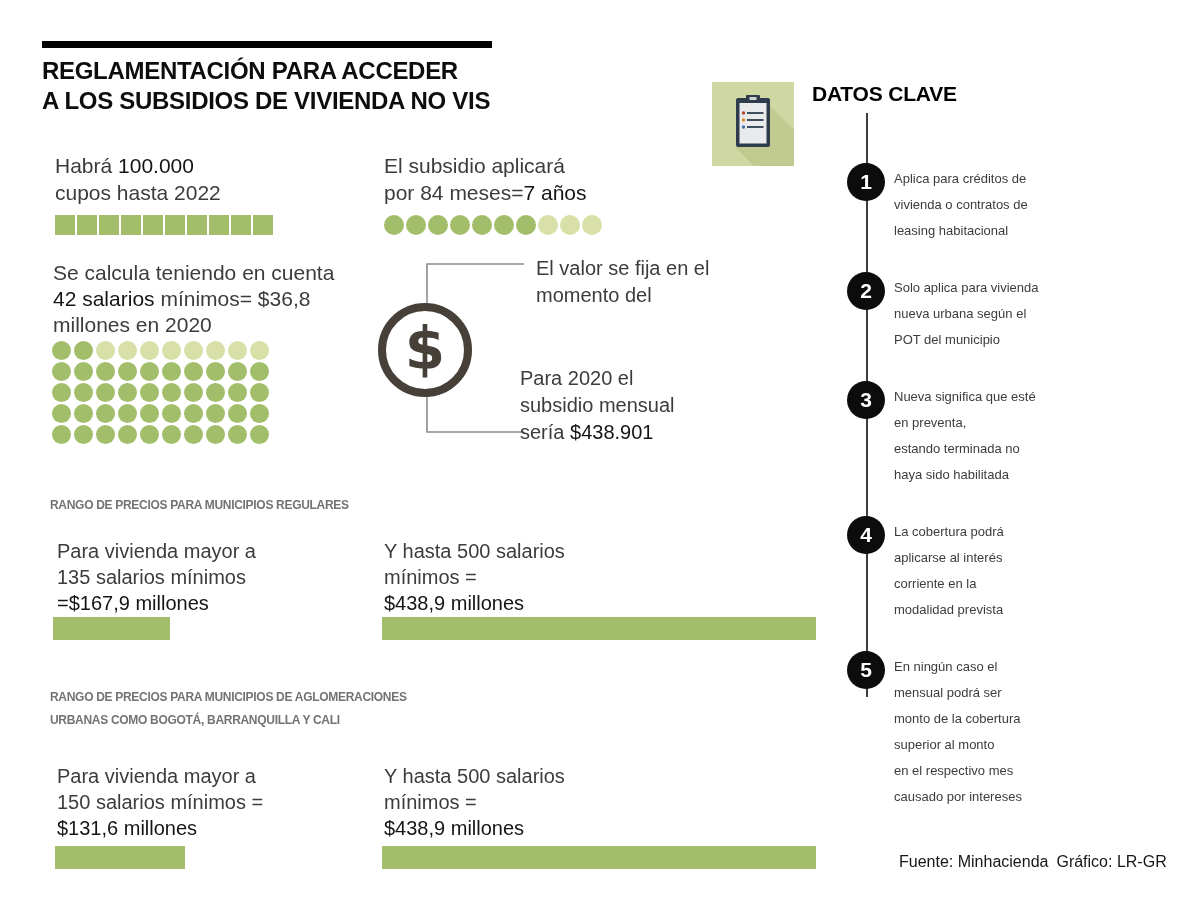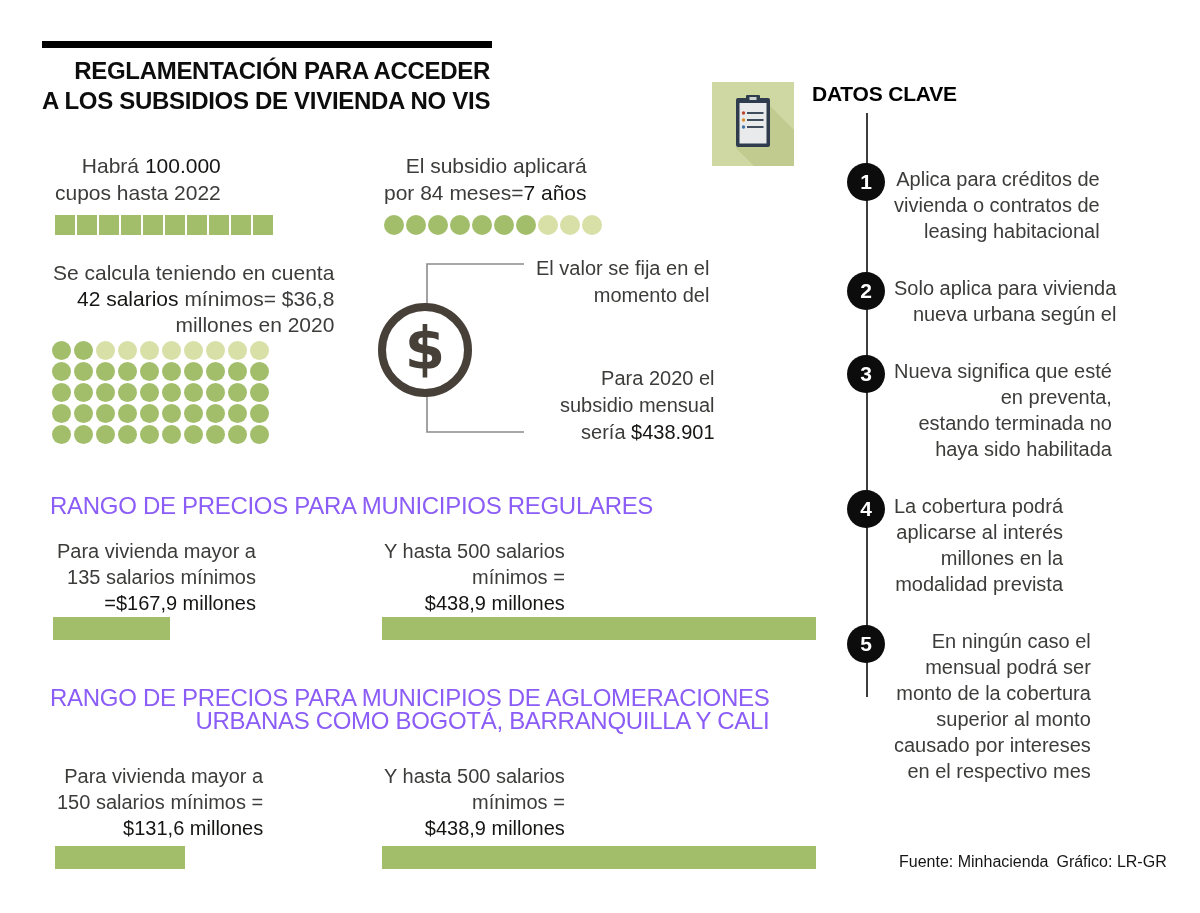--- a/index.html
+++ b/index.html
@@ -1,69 +1,69 @@
 <!DOCTYPE html>
 <html style="--green: #a2be6b; --green-light: #d8e0a7; --tile-bg: #cfd7a2; --tile-shadow: #c1ca8f; --dollar: #474039; --bracket: #8c8c8c; --clip-board: #2e3c4e; --clip-paper: #e8eaeb; --bullet-red: #b8432f; --bullet-orange: #dd8b2d; --bullet-blue: #3f72a8;"><head>
 <meta charset="utf-8">
 <style>
   html,body{margin:0;padding:0;background:#fff;}
   .canvas{position:relative;width:1200px;height:913px;background:#fff;overflow:hidden;
-          font-family:"Liberation Sans",sans-serif;color:#3c3c3b;text-align:right;}
+          font-family:"Liberation Sans",sans-serif;color:#3c3c3b;}
   .abs{position:absolute;}
   
   .topbar{left:42px;top:41px;width:450px;height:7px;background:#000;}
   .title{left:42px;top:56px;font-size:24px;font-weight:bold;color:#0d0d0d;line-height:30px;letter-spacing:-0.3px;}
   
   .fact{font-size:21px;line-height:27px;}
   .fact .b, .rich .b{font-weight:normal;color:#151514;}
   .fact-cupos{left:55px;top:152px;}
   .fact-plazo{left:384px;top:152px;}
   .fact-salarios{left:53px;top:260px;line-height:26px;}
   .fact-valor{left:536px;top:255px;font-size:20px;line-height:27px;}
-  .fact-mensual{left:560px;top:365px;font-size:20px;line-height:27px;}
+  .fact-mensual{left:520px;top:365px;font-size:20px;line-height:27px;}
   
   .units{display:flex;gap:2px;}
   .units .u{width:20px;height:20px;background:var(--green);flex:none;}
   .units.dots .u{border-radius:50%;}
   .units .u.light{background:var(--green-light);}
   .squares-row{left:55px;top:215px;}
   .dots-row{left:384px;top:215px;}
   
   .waffle{left:52px;top:341px;display:flex;flex-direction:column;gap:2px;}
   .waffle .row{display:flex;gap:3px;}
   .waffle .dot{width:19px;height:19px;border-radius:50%;background:var(--green);flex:none;}
   .waffle .dot.light{background:var(--green-light);}
   
   .bracket{left:420px;top:257px;}
   .dollar-badge{left:378px;top:303px;width:78px;height:78px;border:8px solid var(--dollar);
     border-radius:50%;background:#fff;display:flex;align-items:center;justify-content:center;}
   .dollar-badge span{font-family:"DejaVu Sans",sans-serif;font-size:58px;font-weight:bold;color:var(--dollar);line-height:1;margin-top:-2px;}
   
-  .section-heading{font-size:24px;font-weight:normal;color:#8b5cf6;line-height:23px;letter-spacing:-0.3px;}
+  .section-heading{font-size:12px;font-weight:bold;color:#737373;line-height:23px;letter-spacing:-0.3px;}
   .s1-heading{left:50px;top:494px;}
   .s2-heading{left:50px;top:686px;}
   .rich{font-size:20px;line-height:26px;}
   .s1-left{left:57px;top:538px;}
   .s1-right{left:384px;top:538px;}
   .s2-left{left:57px;top:763px;}
   .s2-right{left:384px;top:763px;}
   .bar{height:23px;background:var(--green);}
   .s1-bar-left{left:53px;top:617px;}
   .s1-bar-right{left:382px;top:617px;}
   .s2-bar-left{left:55px;top:846px;}
   .s2-bar-right{left:382px;top:846px;}
   
   .tile{left:712px;top:82px;width:82px;height:84px;}
   .sidebar-heading{left:812px;top:82px;font-size:21px;font-weight:bold;color:#000;letter-spacing:-0.2px;}
   .tl-line{left:866px;top:113px;width:2px;height:584px;background:#3d3d3d;}
   .tl-items{left:847px;top:166px;width:300px;}
   .tl-item{display:flex;gap:9px;margin-bottom:31px;}
   .tl-num{flex:none;width:38px;height:38px;border-radius:50%;background:#0c0c0c;color:#fff;
     font-size:21px;font-weight:bold;display:flex;align-items:center;justify-content:center;margin-top:-3px;}
-  .tl-text{font-size:20px;line-height:26px;color:#3c3c3b;}
+  .tl-text{font-size:13px;line-height:26px;color:#3c3c3b;}
   
   .footer{left:899px;top:853px;display:flex;gap:8px;font-size:16px;color:#161616;}
 </style>
 </head>
 <body>
 
 <div class="canvas">
 
   <div class="abs topbar"></div>
   <div class="abs title">
@@ -247,49 +247,50 @@
           <div>Aplica para créditos de</div>
           <div>vivienda o contratos de</div>
           <div>leasing habitacional</div>
         </div>
       </div>
       <div class="tl-item">
         <div class="tl-num">2</div>
         <div class="tl-text">
           <div>Solo aplica para vivienda</div>
           <div>nueva urbana según el</div>
+          <div>POT del municipio</div>
         </div>
       </div>
       <div class="tl-item">
         <div class="tl-num">3</div>
         <div class="tl-text">
           <div>Nueva significa que esté</div>
           <div>en preventa,</div>
           <div>estando terminada no</div>
           <div>haya sido habilitada</div>
         </div>
       </div>
       <div class="tl-item">
         <div class="tl-num">4</div>
         <div class="tl-text">
           <div>La cobertura podrá</div>
           <div>aplicarse al interés</div>
-          <div>millones en la</div>
+          <div>corriente en la</div>
           <div>modalidad prevista</div>
         </div>
       </div>
       <div class="tl-item">
         <div class="tl-num">5</div>
         <div class="tl-text">
           <div>En ningún caso el</div>
           <div>mensual podrá ser</div>
           <div>monto de la cobertura</div>
           <div>superior al monto</div>
+          <div>en el respectivo mes</div>
           <div>causado por intereses</div>
-          <div>en el respectivo mes</div>
         </div>
       </div>
     </div>
 
   <div class="abs footer">
     <span>Fuente: Minhacienda</span>
     <span>Gráfico: LR-GR</span>
   </div>
 
 </div>

